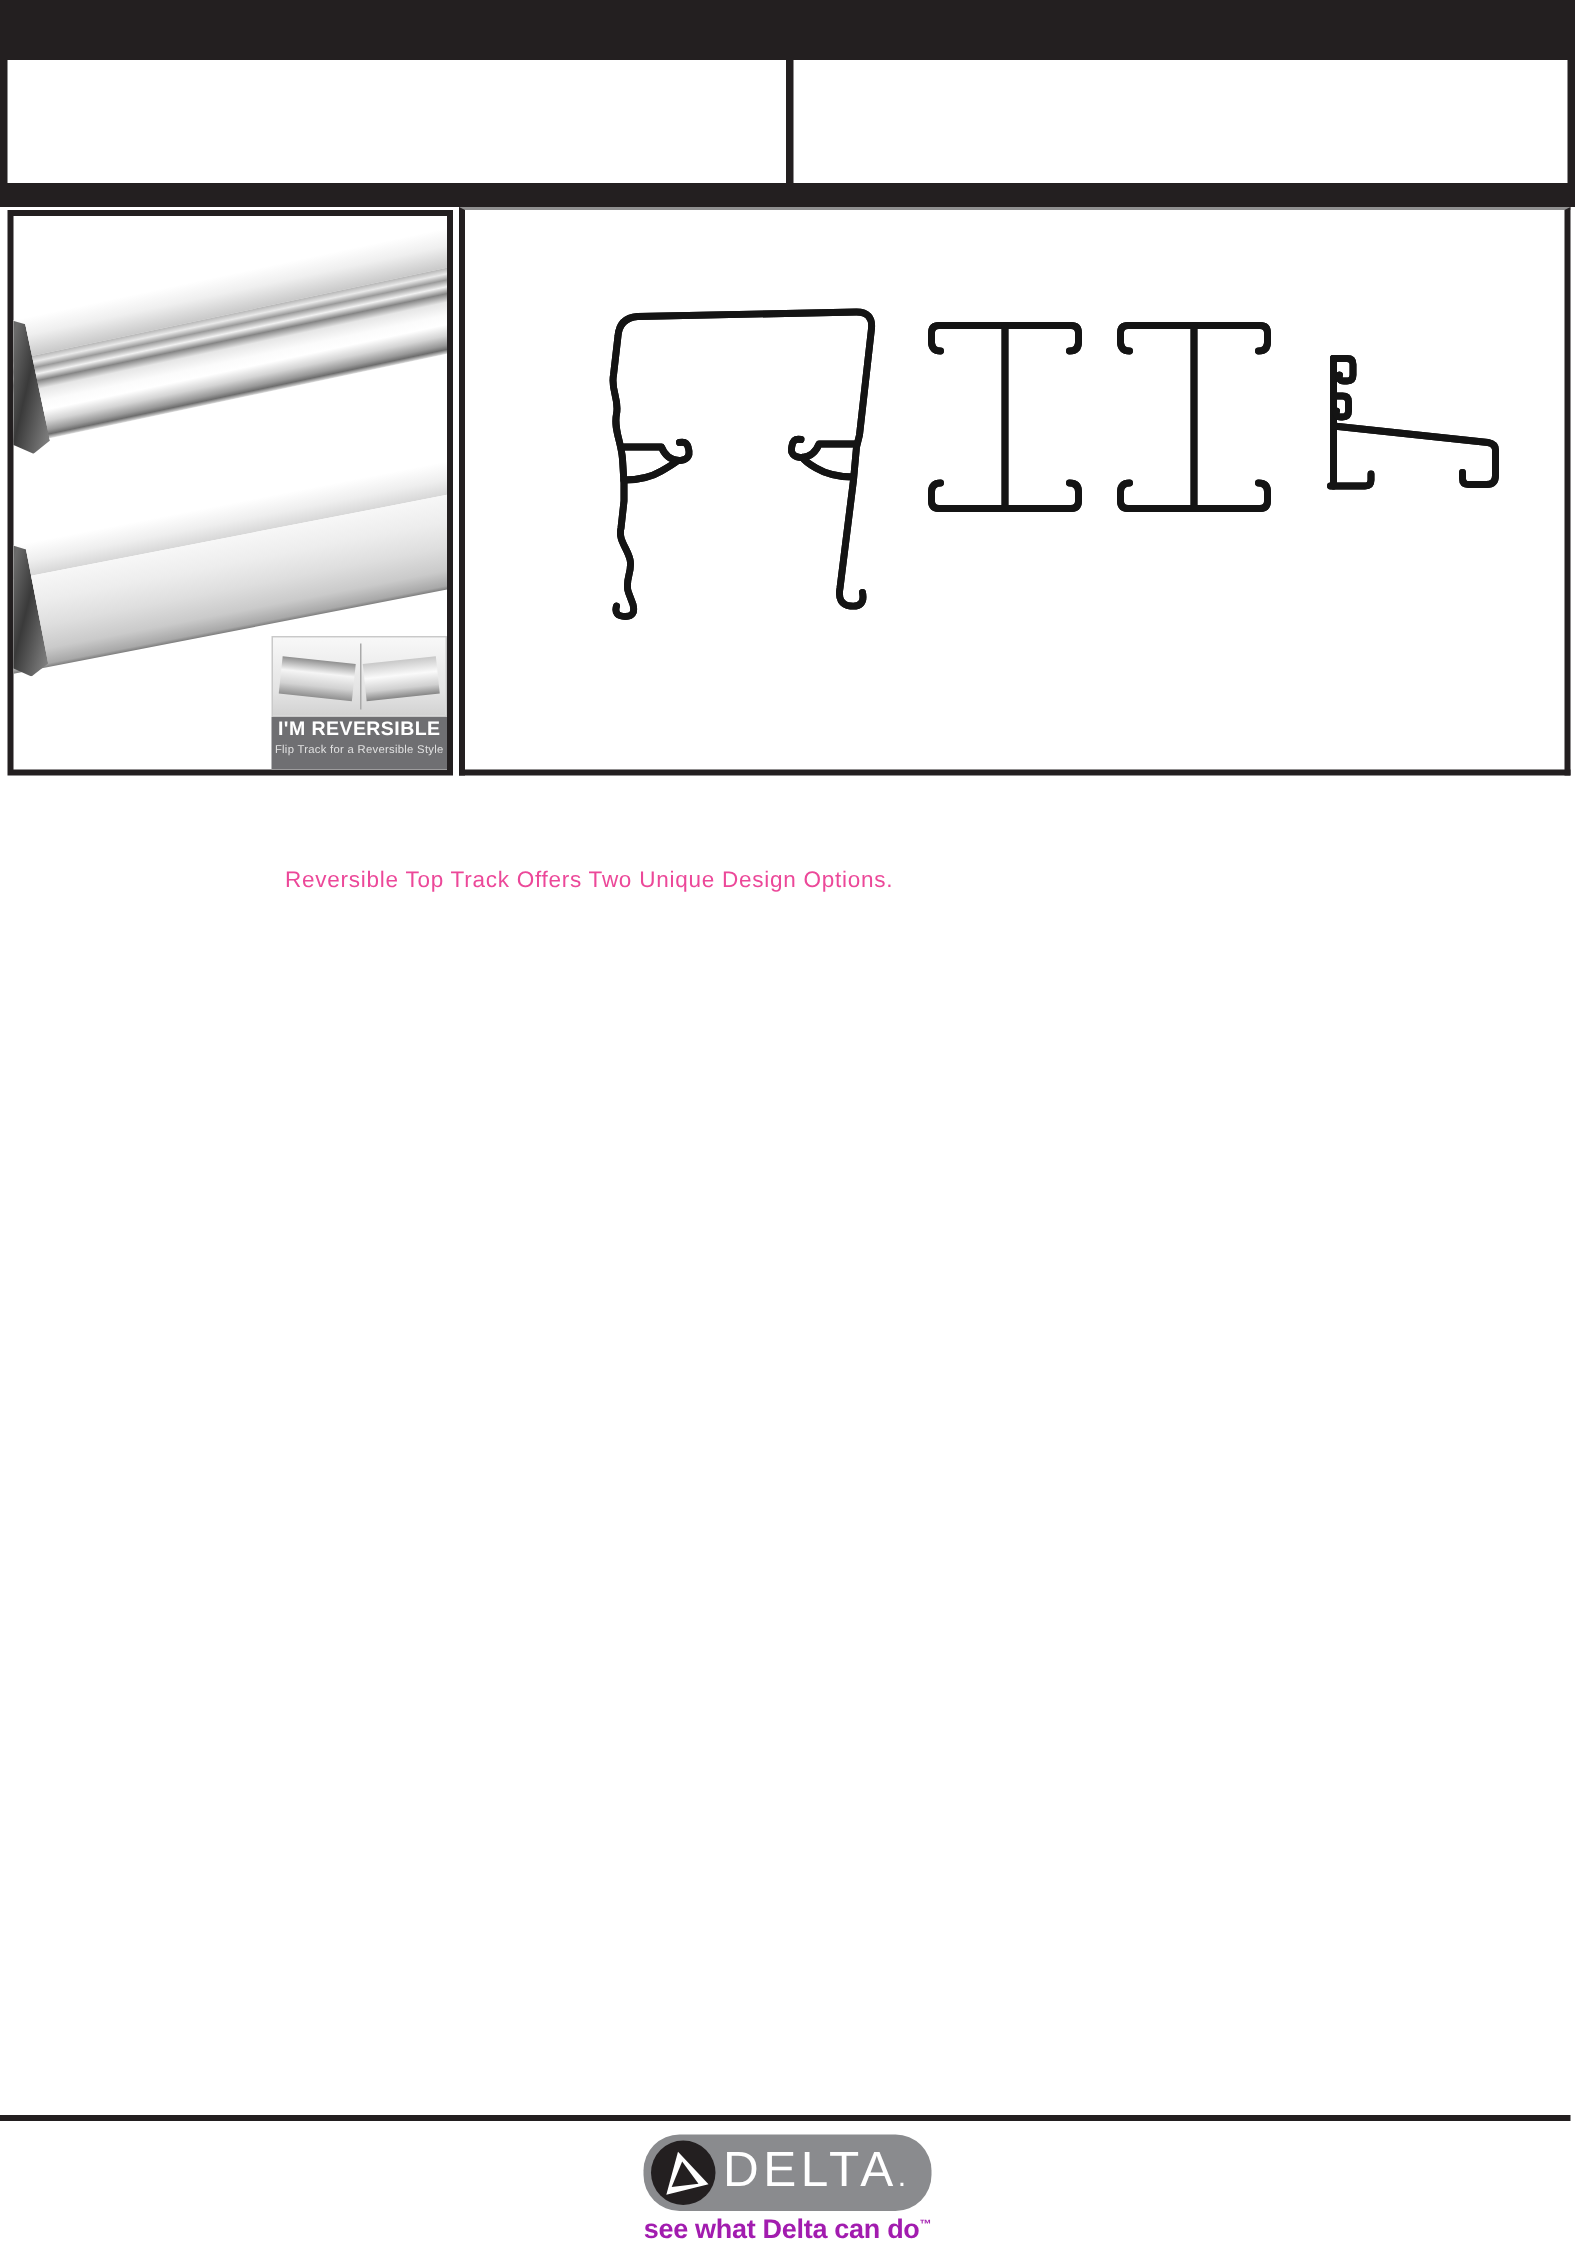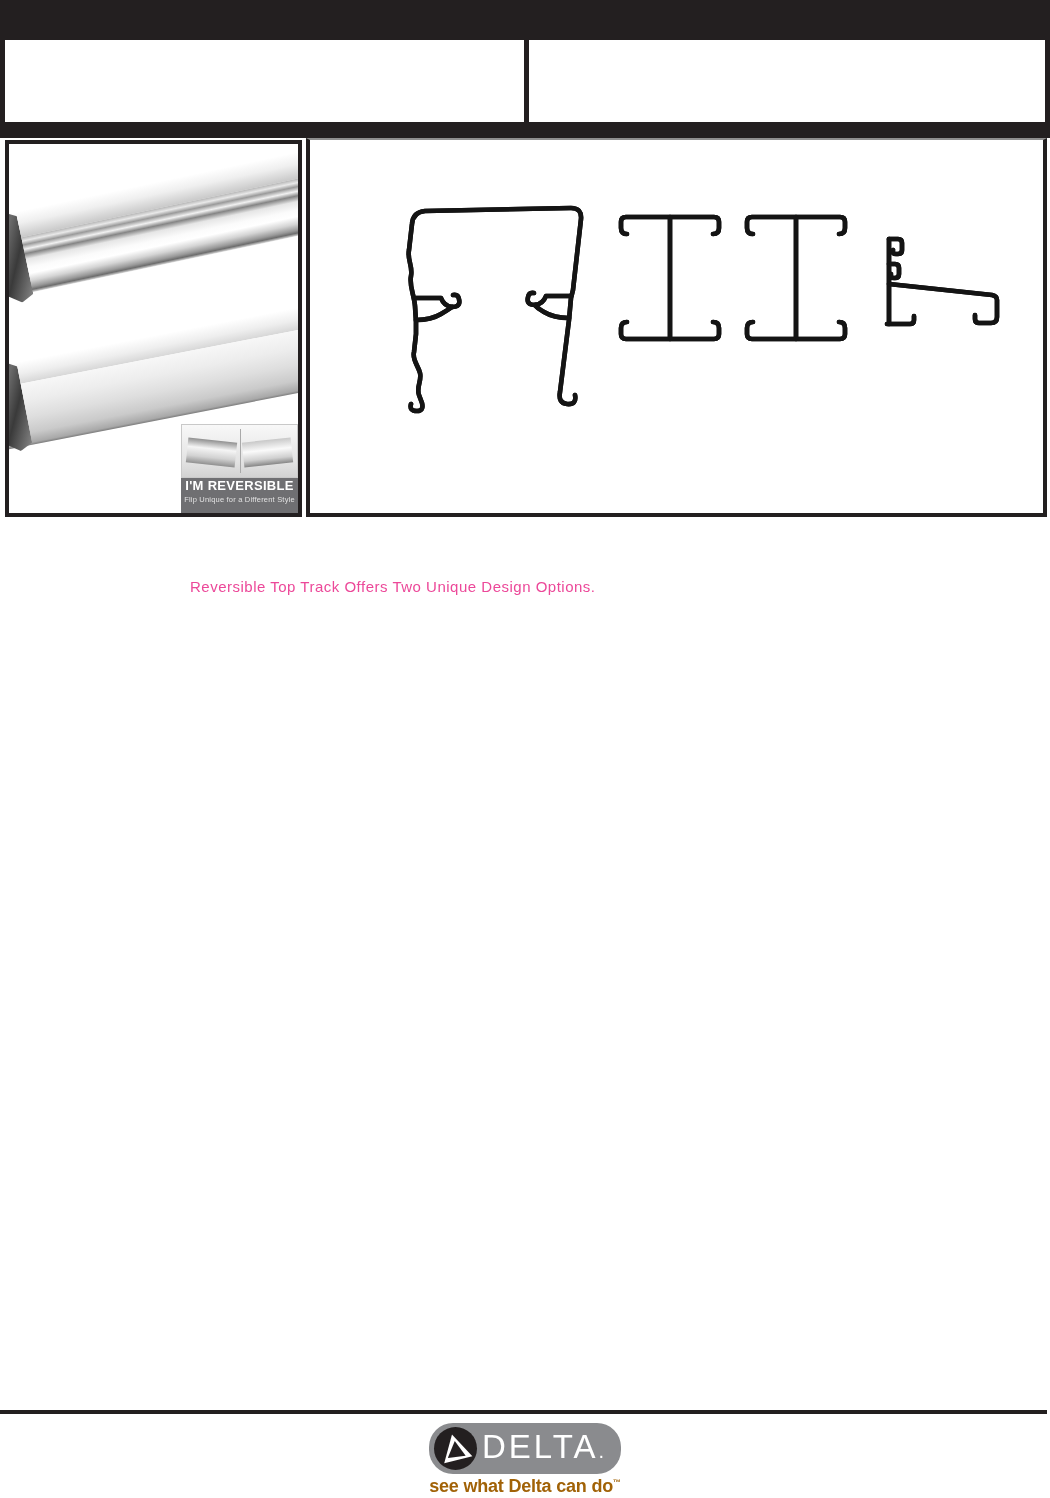--- a/index.html
+++ b/index.html
@@ -85,21 +85,21 @@
     display:flex; align-items:center;
   }
   .delta-circle { margin-left:4px; width:45px; height:45px; flex:0 0 auto; }
   .delta-word {
     color:#ffffff; font-size:33px; letter-spacing:3px; font-weight:400;
     margin-left:4px; line-height:45px; white-space:nowrap;
   }
   .delta-dot { font-size:20px; letter-spacing:0; }
   .tagline {
     position:absolute; left:50%; top:1476px; transform:translateX(-50%);
-    font-size:18px; font-weight:700; color:#a16207; letter-spacing:-0.2px; white-space:nowrap;
+    font-size:18px; font-weight:700; color:#a21caf; letter-spacing:-0.2px; white-space:nowrap;
   }
   .tagline sup { font-size:8px; }
 </style>
 </head>
 <body>
 
 <div class="page">
 
   <div class="topbar"></div>
   <div class="header-band">
@@ -122,21 +122,21 @@
     </div>
 
     <div class="badge">
       <div class="badge-img">
         <div class="mini-rail mini-left"></div>
         <div class="badge-divider"></div>
         <div class="mini-rail mini-right"></div>
       </div>
       <div class="badge-bar">
         <div class="badge-title">I'M REVERSIBLE</div>
-        <div class="badge-sub">Flip Unique for a Different Style</div>
+        <div class="badge-sub">Flip Track for a Reversible Style</div>
       </div>
     </div>
   </div>
 
   <div class="drawings-panel">
 
     <svg class="profile" style="left:85px;top:62px" width="196" height="216" viewBox="0 0 196 216">
       <g class="blk">
         <path id="pA1" d="M 16,202 Q 14,209 22,209 Q 29,209 27,201 L 24,193 C 21,185 27,179 25,171 C 23,163 17,158 19,150 L 21,132 L 21,120 L 20,104 C 19,92 14,84 16,74 C 18,64 12,58 14,48 L 17,22 Q 18,10 30,9 L 176,6 Q 187,6 186,17 L 178,88 L 176,96 L 174,118 L 165,190 Q 163,201 172,202 Q 182,203 180,193"></path>
         <path id="pA2" d="M 21,96 L 46,96 Q 49,104 57,105 Q 66,105 64,97 Q 63,92 58,93"></path>

